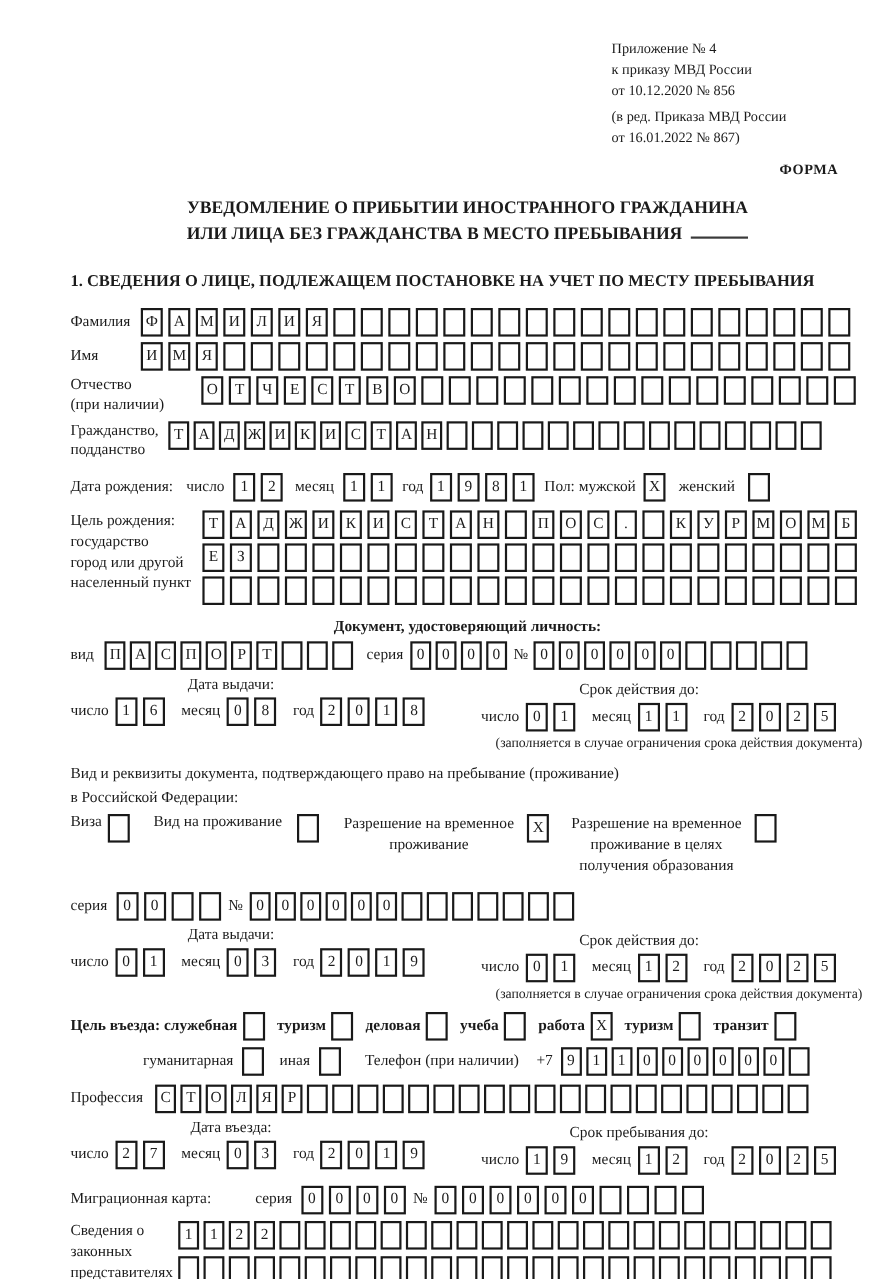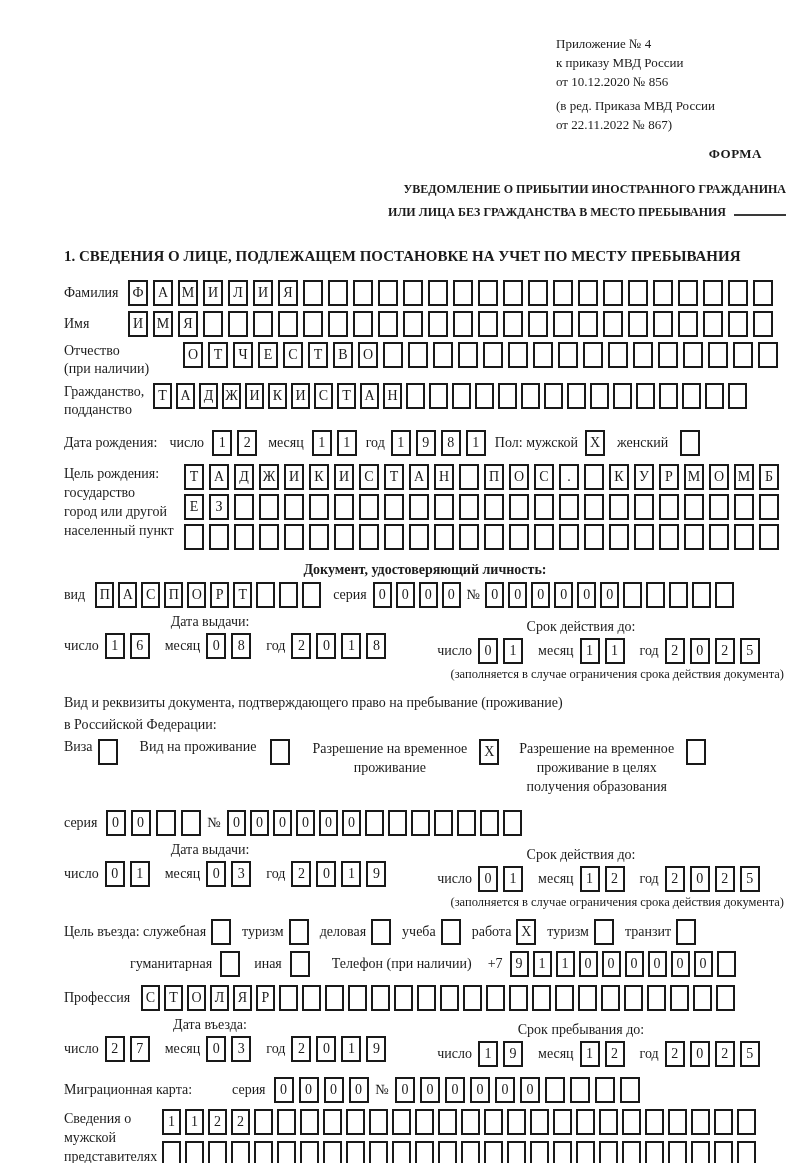--- a/index.html
+++ b/index.html
@@ -9,21 +9,21 @@
     font-family:"Liberation Serif", serif; color:#1b1b1b; font-size:14px;
   }
   .page { padding:34px 14px 0 64px; }
 
   
   .annex { margin-left:492px; font-size:13px; line-height:19px; }
   .annex .note { margin-top:5px; }
   .form-word { text-align:right; padding-right:24px; margin-top:12px; font-weight:bold; font-size:13px; letter-spacing:.5px; }
 
   
-  .title { margin-top:16px; text-align:right; font-weight:bold; font-size:12px; line-height:23px; }
+  .title { margin-top:16px; text-align:center; font-weight:bold; font-size:16px; line-height:23px; }
   .title-underline { display:inline-block; width:52px; border-bottom:2px solid #3a3a3a; height:14px; margin-left:8px; }
   .section-heading { margin-top:24px; font-weight:bold; font-size:15px; }
 
   
   .r { display:flex; align-items:center; margin-top:5px; }
   .r.top { align-items:flex-start; }
   .lab { flex:0 0 auto; }
   .cells { display:inline-flex; flex-wrap:nowrap; }
   .cell {
     flex:0 0 auto; display:inline-flex; align-items:center; justify-content:center;
@@ -62,36 +62,36 @@
   .plain { margin-top:13px; }
   .plain2 { margin-top:6px; }
 
   
   .permit { display:flex; align-items:flex-start; margin-top:6px; }
   .permit .blk { display:flex; align-items:flex-start; }
   .permit .ctr { text-align:center; line-height:19px; }
   .permit .cb { margin-left:10px; }
 
   .purpose { display:flex; align-items:center; margin-top:9px; }
-  .purpose .w { margin-right:5px; }
+  .purpose .w { margin-right:5px;font-weight:bold; }
   .purpose .cb { margin-right:11px; }
 
   .phone-row { display:flex; align-items:center; margin-top:6px; padding-left:66px; }
 </style>
 </head>
 <body>
 
 <div class="page">
 
   <div class="annex">
     <div>Приложение № 4</div>
     <div>к приказу МВД России</div>
     <div>от 10.12.2020 № 856</div>
     <div class="note">(в ред. Приказа МВД России</div>
-    <div>от 22.11.2022 № 867)</div>
+    <div>от 16.01.2022 № 867)</div>
   </div>
 
   <div class="form-word">ФОРМА</div>
 
   <div class="title">
     <div>УВЕДОМЛЕНИЕ О ПРИБЫТИИ ИНОСТРАННОГО ГРАЖДАНИНА</div>
     <div><span>ИЛИ ЛИЦА БЕЗ ГРАЖДАНСТВА В МЕСТО ПРЕБЫВАНИЯ</span><span class="title-underline"></span></div>
   </div>
 
   <div class="section-heading">1. СВЕДЕНИЯ О ЛИЦЕ, ПОДЛЕЖАЩЕМ ПОСТАНОВКЕ НА УЧЕТ ПО МЕСТУ ПРЕБЫВАНИЯ</div>
@@ -699,21 +699,21 @@
         <span class="cell"></span>
         <span class="cell"></span>
         <span class="cell"></span>
         <span class="cell"></span>
       </span>
   </div>
 
   <div class="r top" style="margin-top:6px;">
     <span class="lab lab-98">
       <div>Сведения о</div>
-      <div>мужской</div>
+      <div>законных</div>
       <div>представителях</div>
 
     </span>
     <span>
       <div class="cells tight" style="margin-bottom:6px;">
           <span class="cell">1</span>
           <span class="cell">1</span>
           <span class="cell">2</span>
           <span class="cell">2</span>
           <span class="cell"></span>

